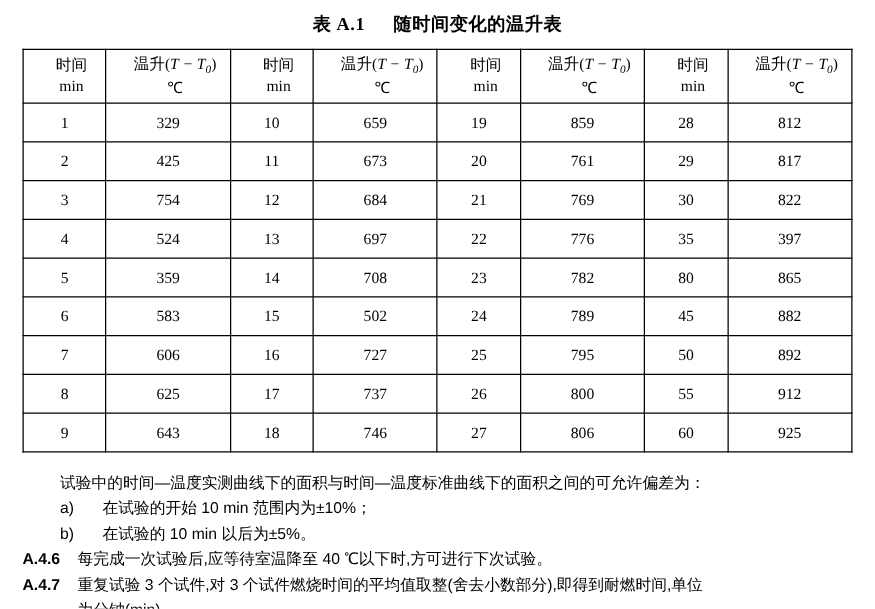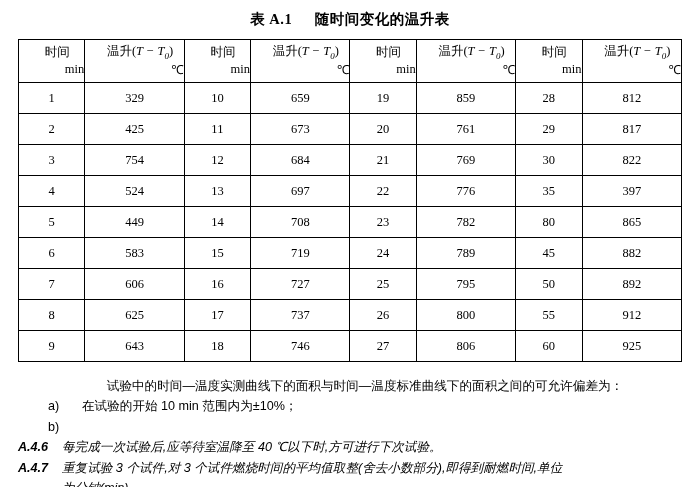--- a/index.html
+++ b/index.html
@@ -51,50 +51,48 @@
   table.rise thead th {
     height: 42px;
     font-weight: normal;
     line-height: 1.35;
     padding-left: 11px;
   }
   table.rise tbody td {
     height: 30px;
   }
   .hdr-l1 { display: block; font-size: 12.5px; }
-  .hdr-l2 { display: block; font-size: 12.5px; text-align: right; }
+  .hdr-l2 { display: block; font-size: 12.5px; }
   .ital { font-style: italic; font-family: "Liberation Serif", serif; }
   .sub { font-size: 9px; vertical-align: sub; font-style: italic; }
   col.c-time { width: 10.0%; }
   col.c-temp { width: 15.0%; }
 
   .notes {
     margin: 14px auto 0 auto;
     width: 664px;
     font-family: "Liberation Sans", sans-serif;
     font-size: 12.6px;
     line-height: 1.62;
   }
   .note-line {
     display: block;
     white-space: nowrap;
-    text-align: center;
   }
   .indent1 { padding-left: 30px; }
   .sub-item {
     display: flex;
     padding-left: 30px;
   }
   .sub-label {
     width: 34px;
     flex: none;
   }
   .clause {
     display: flex;
-    font-style: italic;
   }
   .clause-no {
     font-weight: bold;
     width: 44px;
     flex: none;
   }
   .clause-body {
     flex: 1;
   }
 </style>
@@ -195,33 +193,33 @@
         <td>524</td>
         <td>13</td>
         <td>697</td>
         <td>22</td>
         <td>776</td>
         <td>35</td>
         <td>397</td>
       </tr>
       <tr>
         <td>5</td>
-        <td>449</td>
+        <td>359</td>
         <td>14</td>
         <td>708</td>
         <td>23</td>
         <td>782</td>
         <td>80</td>
         <td>865</td>
       </tr>
       <tr>
         <td>6</td>
         <td>583</td>
         <td>15</td>
-        <td>719</td>
+        <td>502</td>
         <td>24</td>
         <td>789</td>
         <td>45</td>
         <td>882</td>
       </tr>
       <tr>
         <td>7</td>
         <td>606</td>
         <td>16</td>
         <td>727</td>
@@ -255,20 +253,21 @@
 
   <div class="notes">
     <div class="note-line indent1">试验中的时间—温度实测曲线下的面积与时间—温度标准曲线下的面积之间的可允许偏差为：</div>
 
     <div class="sub-item">
       <span class="sub-label">a)</span>
       <span>在试验的开始 10 min 范围内为±10%；</span>
     </div>
     <div class="sub-item">
       <span class="sub-label">b)</span>
+      <span>在试验的 10 min 以后为±5%。</span>
     </div>
 
     <div class="clause">
       <span class="clause-no">A.4.6</span>
       <span class="clause-body">每完成一次试验后,应等待室温降至 40 ℃以下时,方可进行下次试验。</span>
     </div>
     <div class="clause">
       <span class="clause-no">A.4.7</span>
       <span class="clause-body">重复试验 3 个试件,对 3 个试件燃烧时间的平均值取整(舍去小数部分),即得到耐燃时间,单位</span>
     </div>

